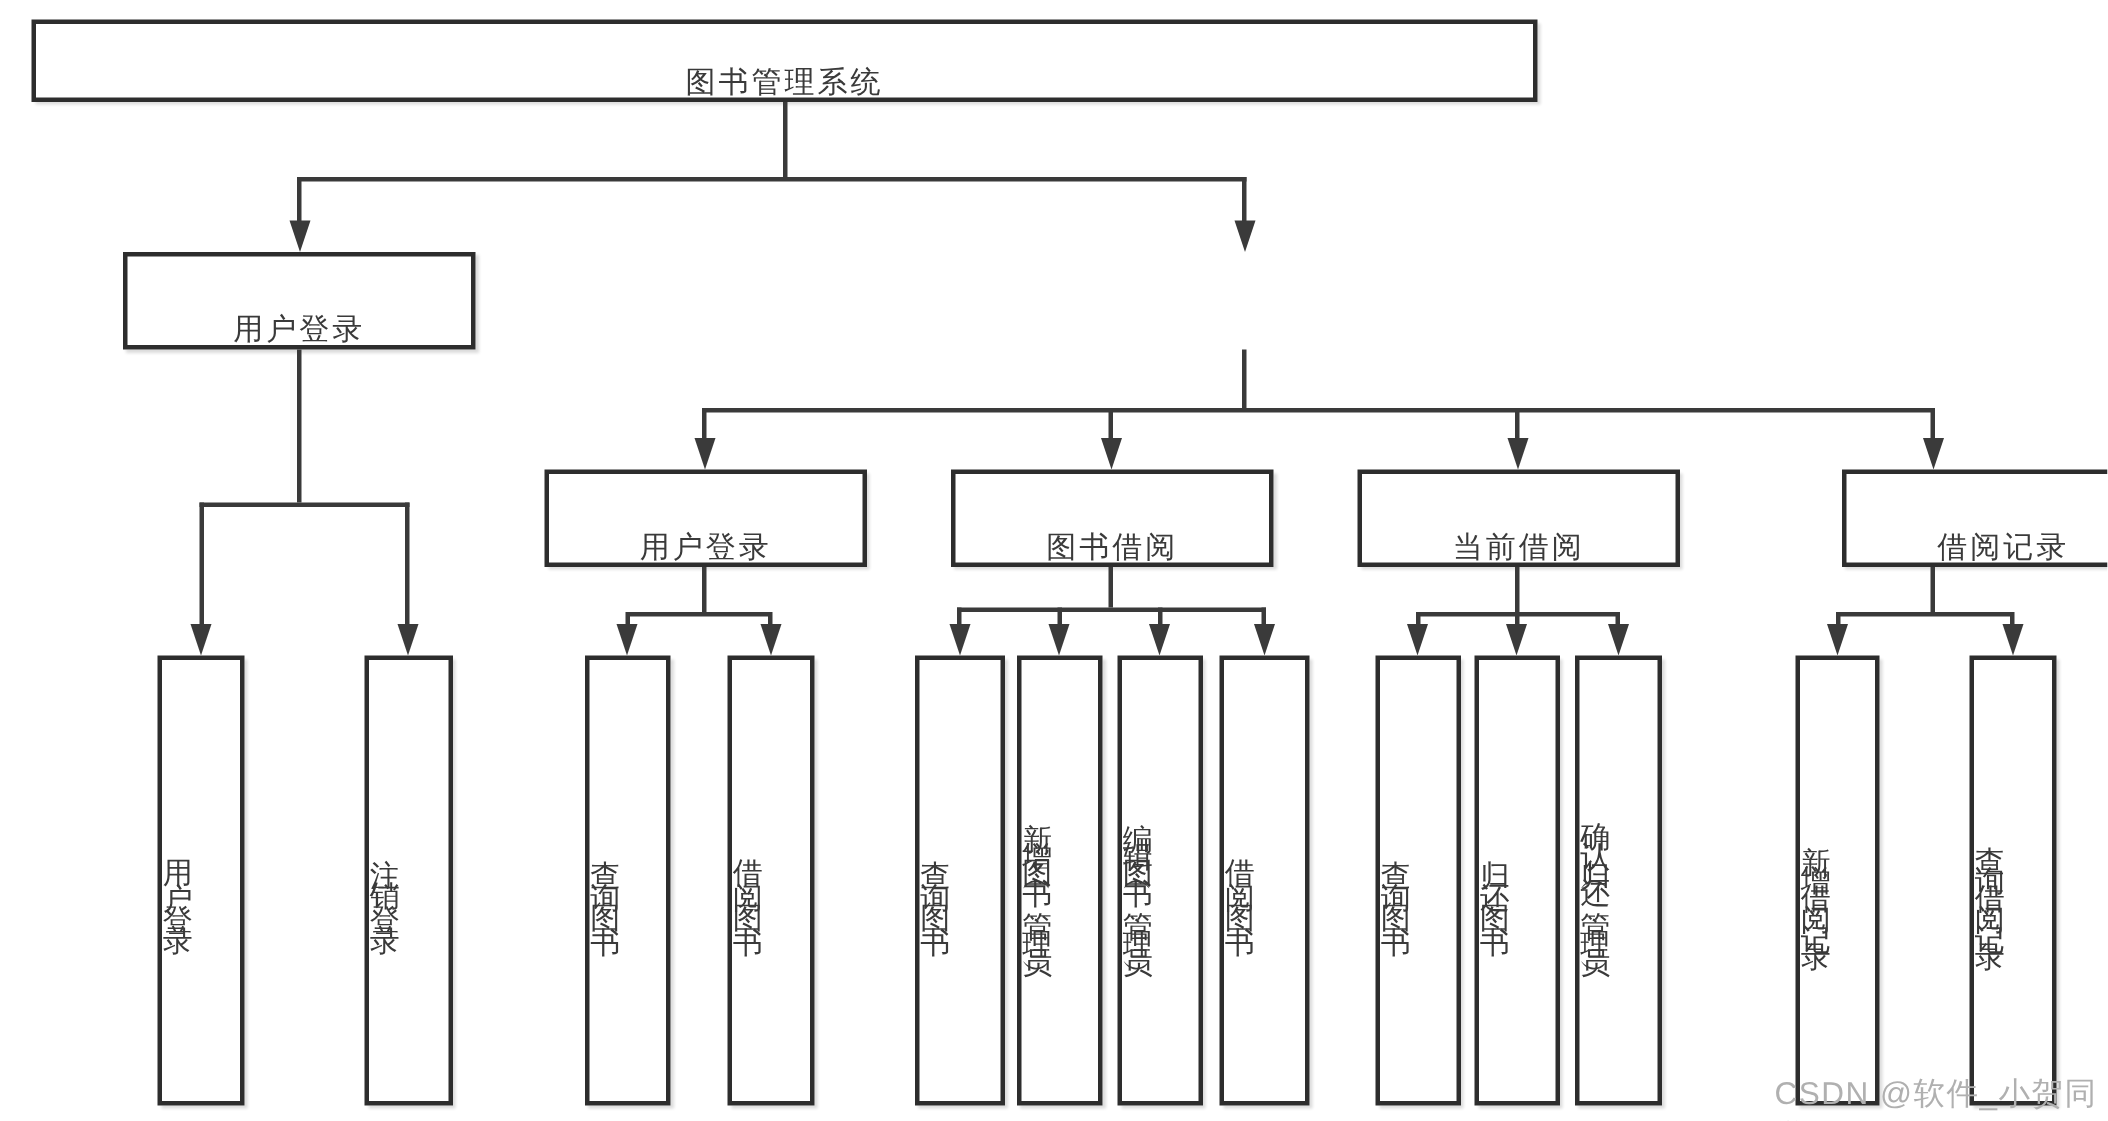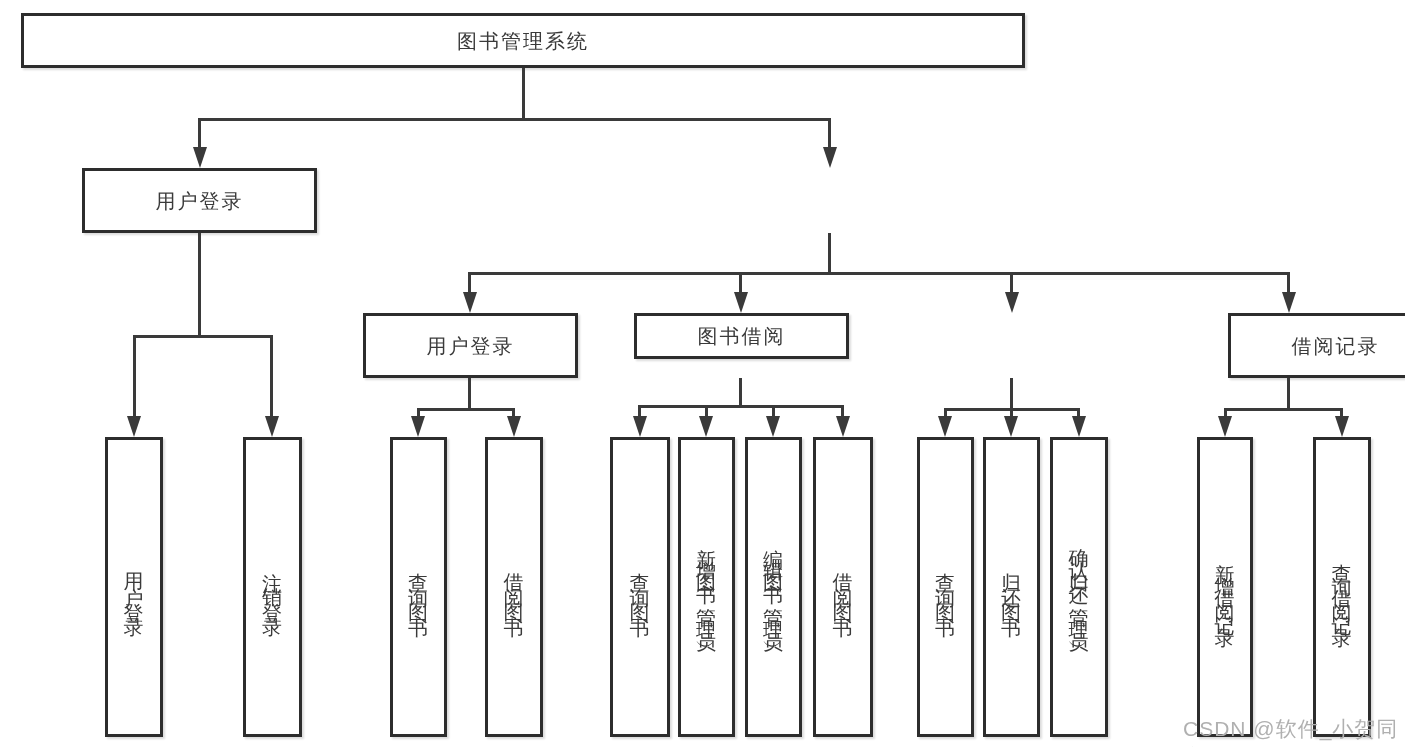--- a/index.html
+++ b/index.html
@@ -10,21 +10,21 @@
     --bg:#ffffff;
   }
   html,body{margin:0;padding:0;background:var(--bg);}
   .canvas{
     position:relative;width:1405px;height:747px;background:var(--bg);
     font-family:"Liberation Sans","DejaVu Sans",sans-serif;
     color:var(--text);overflow:hidden;
   }
   .box{
     position:absolute;background:#fff;border:3px solid var(--border);
-    box-sizing:border-box;display:flex;align-items:center;justify-content:center;
+    box-sizing:border-box;display:flex;align-items:flex-end;justify-content:center;
     font-size:20px;letter-spacing:2px;line-height:1;
     box-shadow:2px 2px 2px rgba(0,0,0,0.14);
   }
   .vbox{
     writing-mode:vertical-rl;text-orientation:mixed;
     letter-spacing:15px;font-size:20px;padding:8px 0;
   }
   .vline{position:absolute;width:3px;background:var(--line);}
   .hline{position:absolute;height:3px;background:var(--line);}
   .arrowhead{
@@ -77,22 +77,25 @@
     <div class="arrowhead" style="left:734px;top:292px;"></div>
     <div class="vline" style="left:1010px;top:272px;height:21px;"></div>
     <div class="arrowhead" style="left:1005px;top:292px;"></div>
     <div class="vline" style="left:1287px;top:272px;height:21px;"></div>
     <div class="arrowhead" style="left:1282px;top:292px;"></div>
   </div>
 
   <div class="box" style="left:363px;top:313px;width:215px;height:65px;">
     <span>用户登录</span>
   </div>
-  <div class="box" style="left:634px;top:313px;width:215px;height:46px;">
+  <div class="box" style="left:634px;top:313px;width:215px;height:65px;">
     <span>图书借阅</span>
+  </div>
+  <div class="box" style="left:905px;top:313px;width:215px;height:65px;">
+    <span>当前借阅</span>
   </div>
   <div class="box" style="left:1228px;top:313px;width:215px;height:65px;">
     <span>借阅记录</span>
   </div>
 
   <div>
     <div class="vline" style="left:468px;top:378px;height:30px;"></div>
     <div class="hline" style="left:418px;top:408px;width:96px;"></div>
     <div class="vline" style="left:417px;top:408px;height:10px;"></div>
     <div class="arrowhead" style="left:411px;top:416px;"></div>

